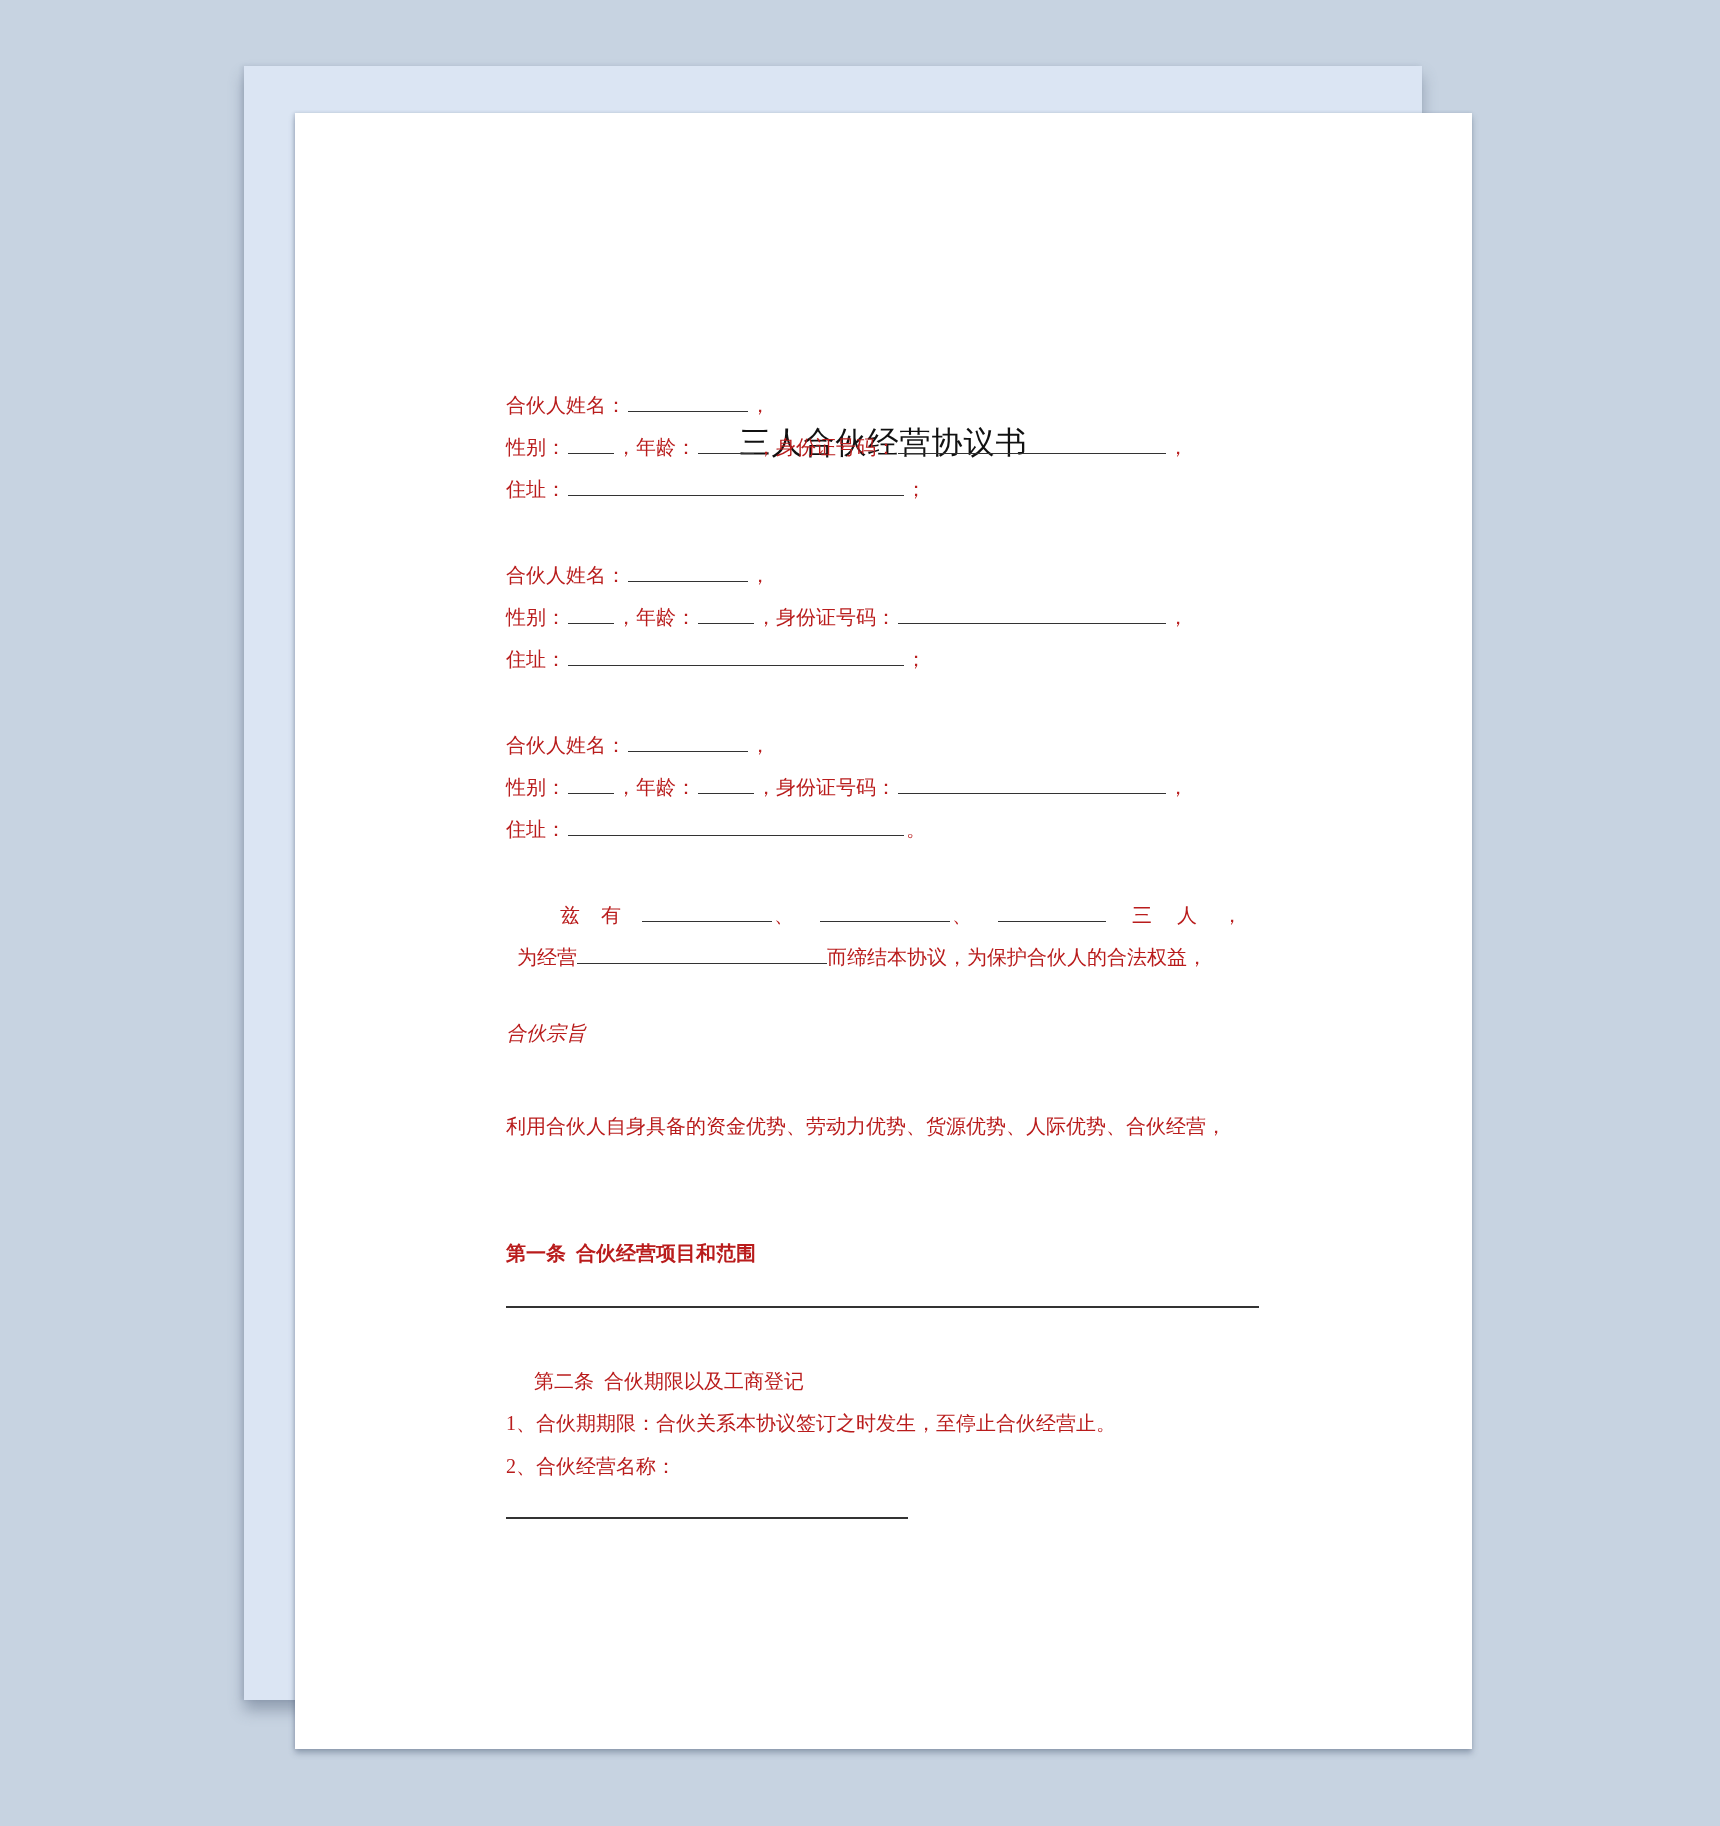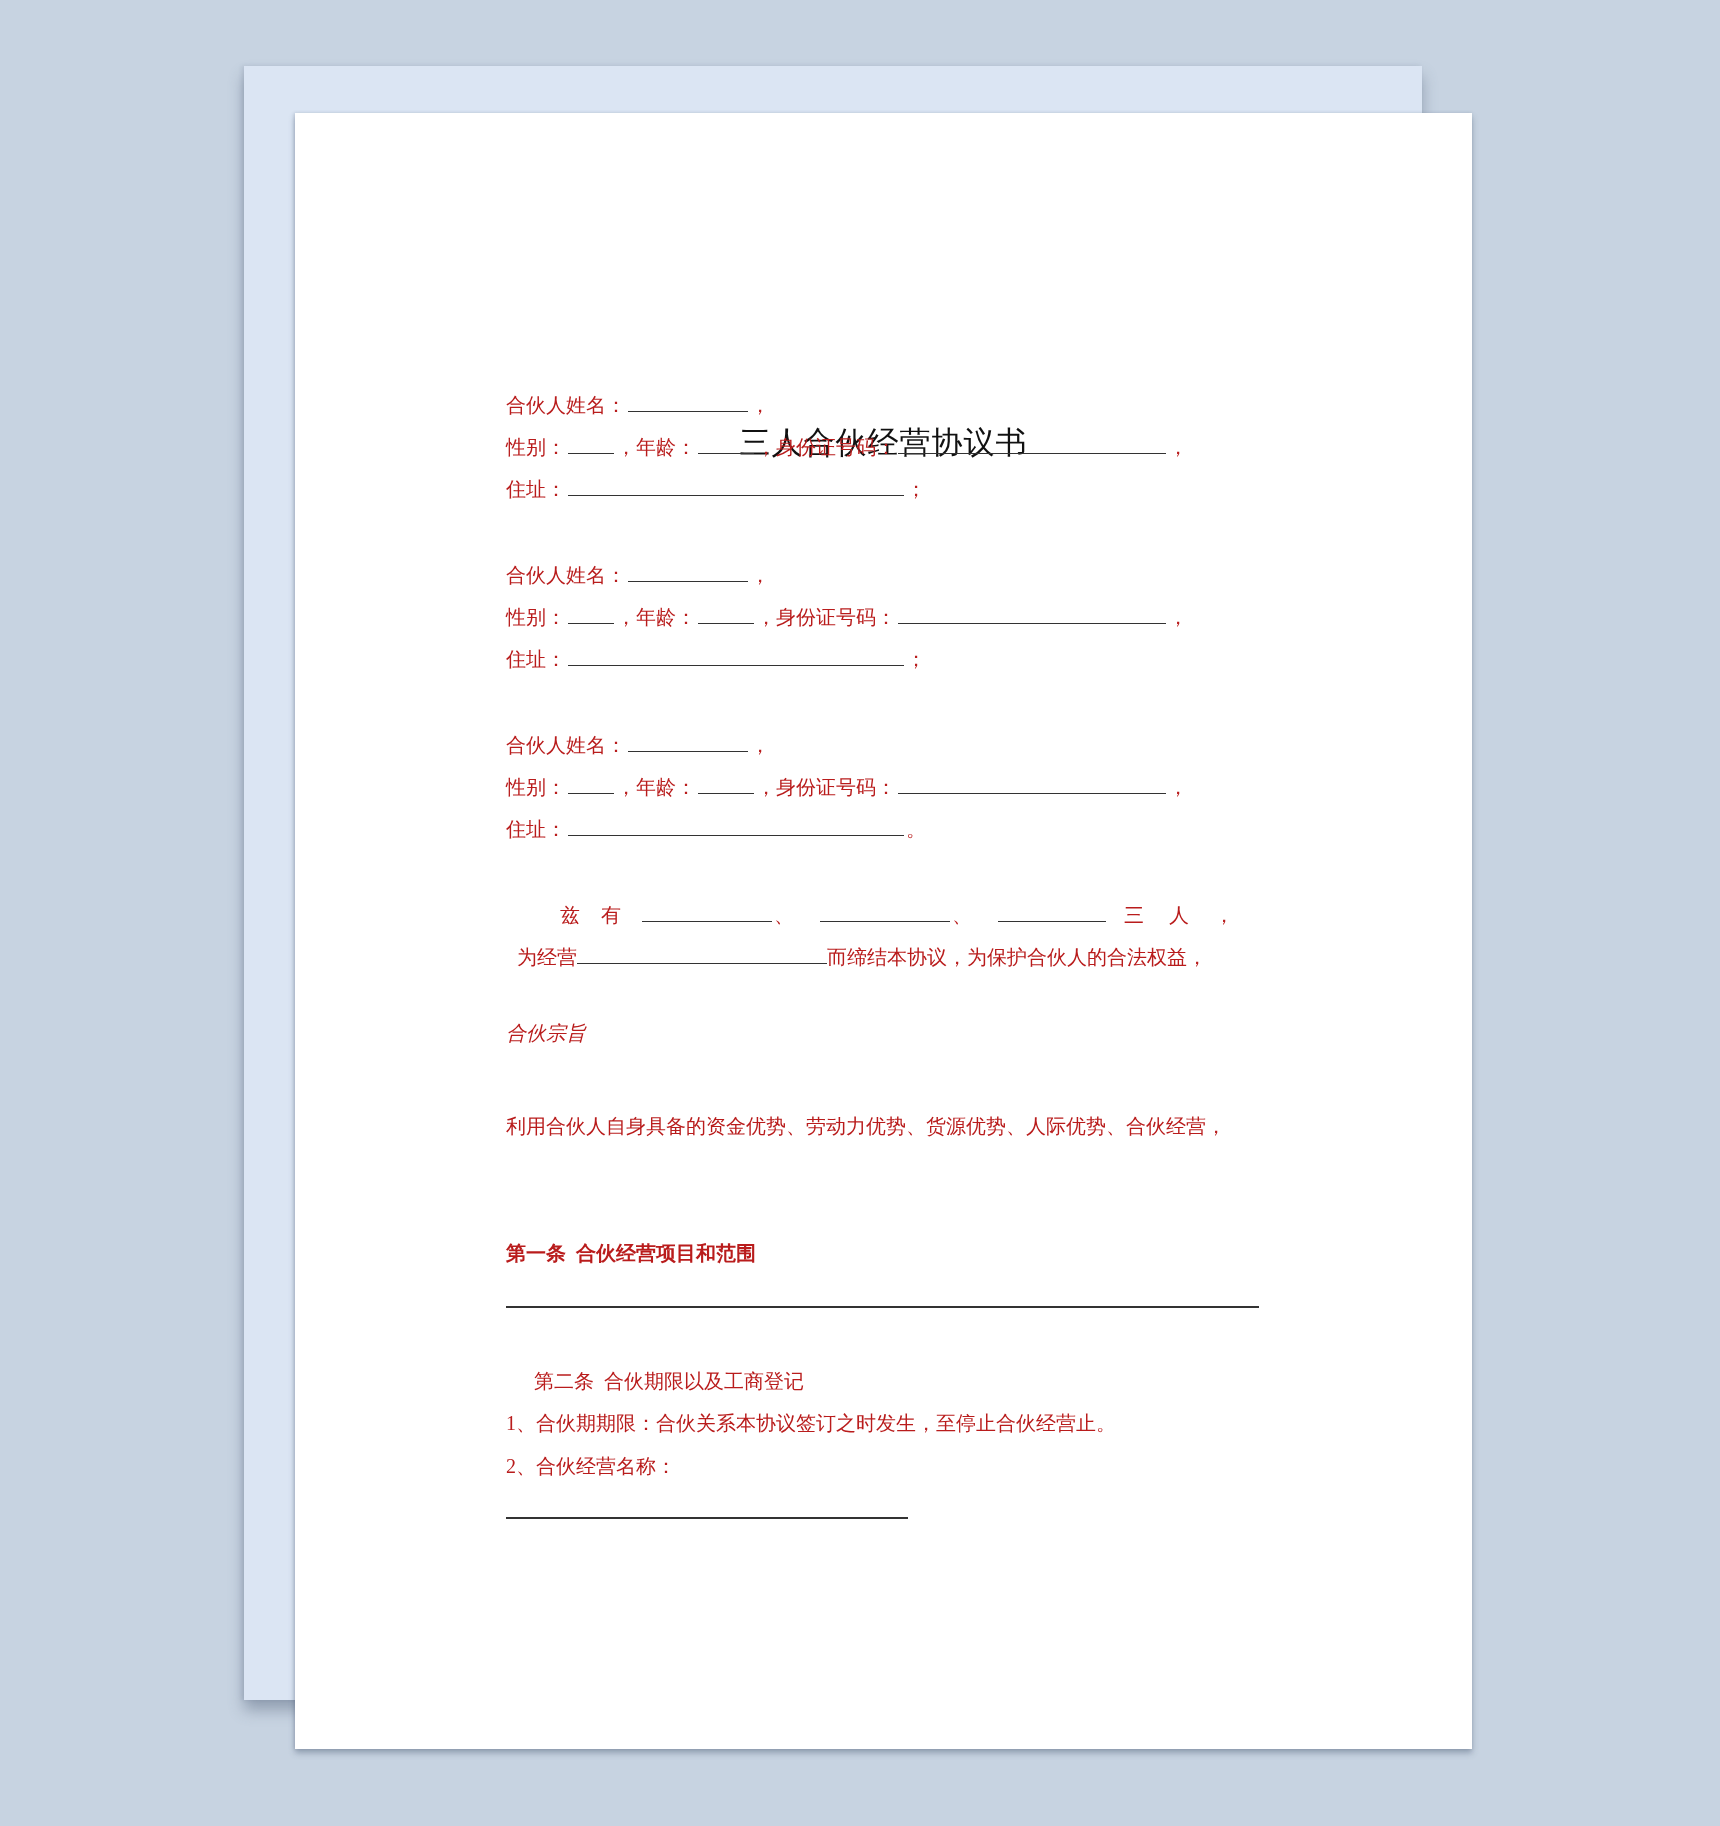--- a/index.html
+++ b/index.html
@@ -81,21 +81,21 @@
   </div>
   <div class="line" style="top:662px;">
     <span>性别：</span><span class="blank" style="width:46px;"></span><span>，</span><span>年龄：</span><span class="blank" style="width:56px;"></span><span>，</span><span>身份证号码：</span><span class="blank" style="width:268px;"></span><span>，</span>
   </div>
   <div class="line" style="top:704px;">
     <span>住址：</span><span class="blank" style="width:336px;"></span><span>。</span>
   </div>
 
   <div class="line" style="top:790px; left:265px;">
     <span style="letter-spacing:8px;">兹 有</span>
-    <span class="blank" style="width:130px; margin-left:8px;"></span><span style="margin-right:24px;">、</span><span class="blank" style="width:130px;"></span><span style="margin-right:24px;">、</span><span class="blank" style="width:108px;"></span><span style="margin-left:16px; letter-spacing:10px;">三 人 ，</span>
+    <span class="blank" style="width:130px; margin-left:8px;"></span><span style="margin-right:24px;">、</span><span class="blank" style="width:130px;"></span><span style="margin-right:24px;">、</span><span class="blank" style="width:108px;"></span><span style="margin-left:24px; letter-spacing:10px;">三 人 ，</span>
   </div>
   <div class="line" style="top:832px; left:222px;">
     <span>为经营</span><span class="blank" style="width:250px; margin:0;"></span><span>而缔结本协议，为保护合伙人的合法权益，</span>
   </div>
 
   <div class="line" style="top:908px;font-style:italic;">合伙宗旨</div>
   <div class="line" style="top:1001px;">利用合伙人自身具备的资金优势、劳动力优势、货源优势、人际优势、合伙经营，</div>
 
   <div class="line" style="top:1128px; white-space:pre;font-weight:bold;">第一条  合伙经营项目和范围</div>
   <div class="rule" style="top:1193px; width:753px;"></div>

